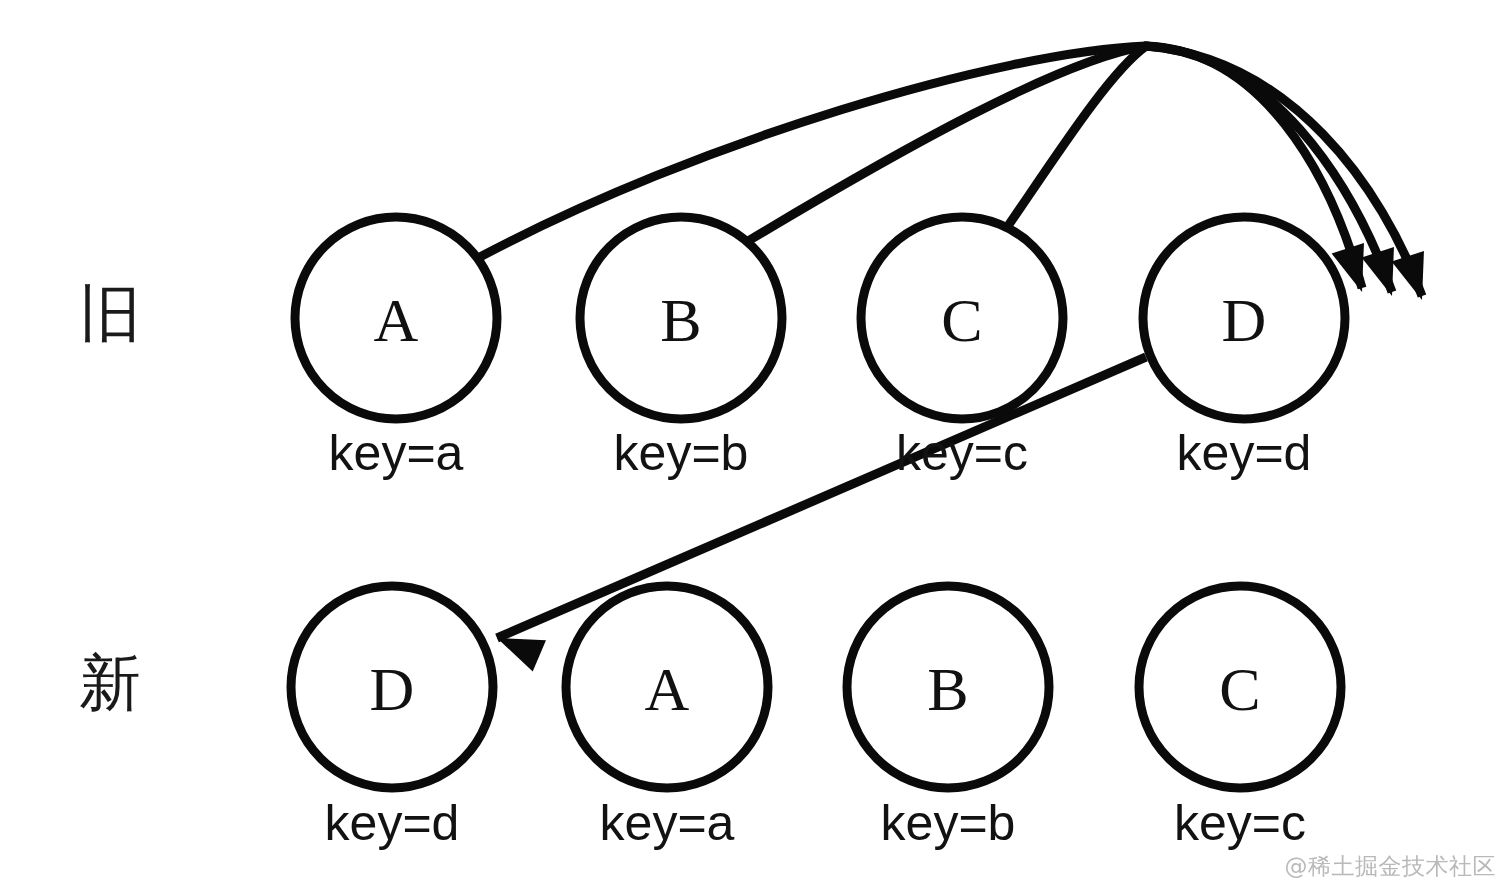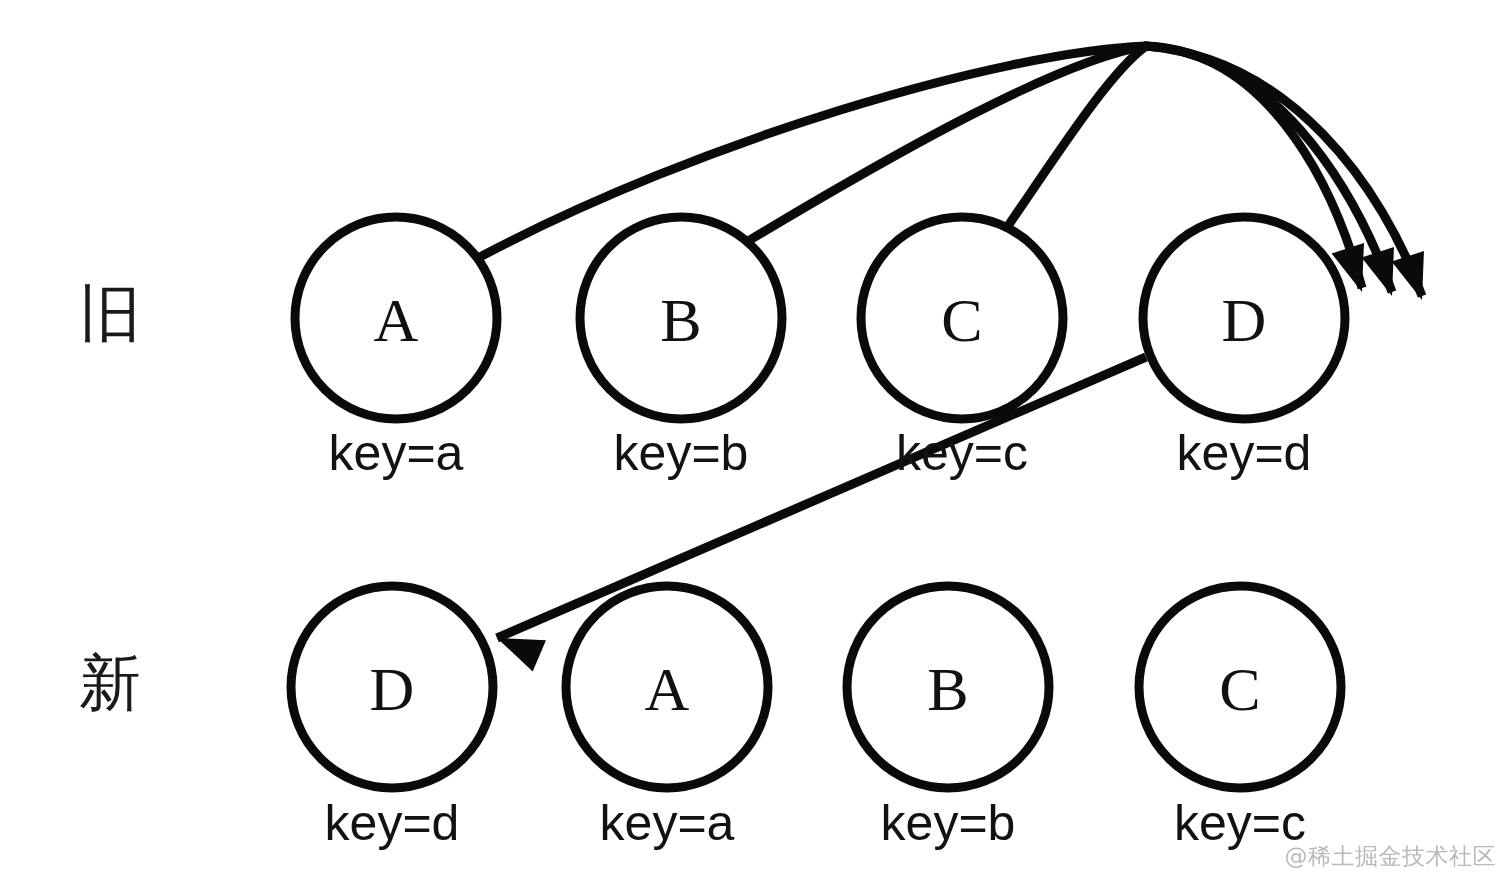--- a/index.html
+++ b/index.html
@@ -61,21 +61,21 @@
     stroke-width: 9;
     stroke-linecap: butt;
   }
   .arrow-head {
     fill: #0a0a0a;
     stroke: none;
   }
   .watermark {
     position: absolute;
     right: 16px;
-    bottom: 10px;
+    bottom: 0;
     font-family: "DejaVu Sans", sans-serif;
     font-size: 23px;
     color: #b9b9b9;
     letter-spacing: 0.5px;
     white-space: nowrap;
     user-select: none;
   }
 </style>
 </head>
 <body>

